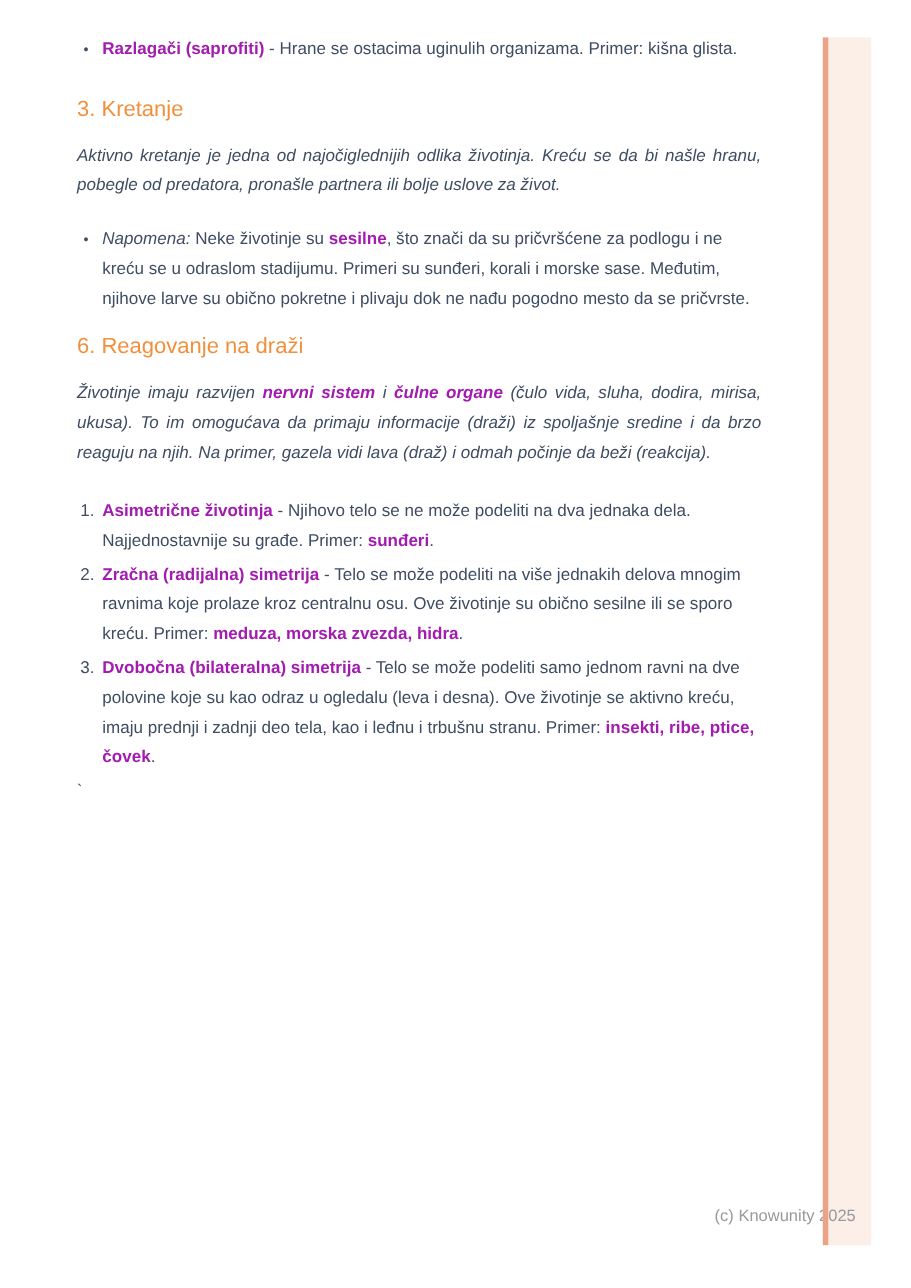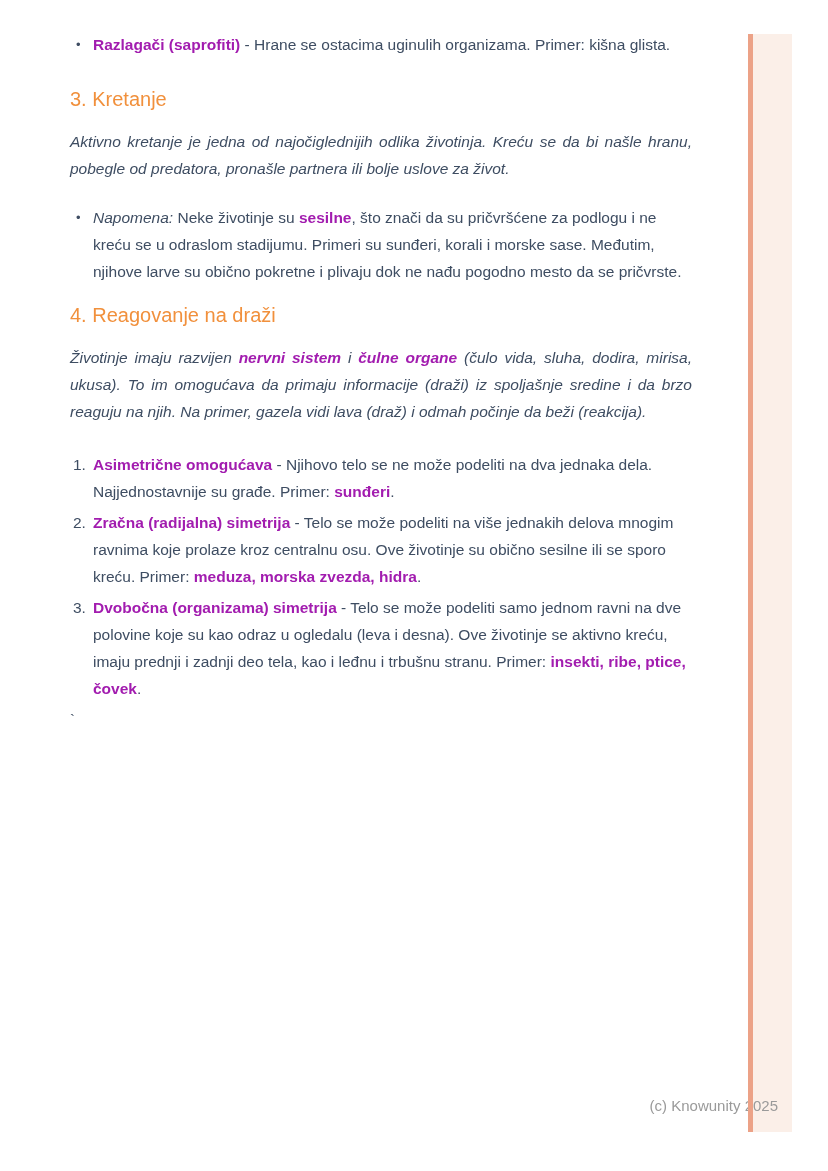--- a/index.html
+++ b/index.html
@@ -109,38 +109,38 @@
 
     <p class="body-par mb22"><span>Aktivno kretanje je jedna od najočiglednijih odlika životinja. Kreću se da bi našle hranu, pobegle od predatora, pronašle partnera ili bolje uslove za život.</span></p>
 
     <ul class="doc-list mb18">
       <li>
         <span class="marker bullet-marker">•</span>
         <span><em>Napomena:</em><span> Neke životinje su </span><strong>sesilne</strong><span>, što znači da su pričvršćene za podlogu i ne kreću se u odraslom stadijumu. Primeri su sunđeri, korali i morske sase. Međutim, njihove larve su obično pokretne i plivaju dok ne nađu pogodno mesto da se pričvrste.</span></span>
       </li>
     </ul>
 
-    <h2 class="sec-heading">4. Reagovanje na draži</h2>
+    <h2 class="sec-heading">6. Reagovanje na draži</h2>
 
     <p class="body-par mb26"><span>Životinje imaju razvijen </span><strong>nervni sistem</strong><span> i </span><strong>čulne organe</strong><span> (čulo vida, sluha, dodira, mirisa, ukusa). To im omogućava da primaju informacije (draži) iz spoljašnje sredine i da brzo reaguju na njih. Na primer, gazela vidi lava (draž) i odmah počinje da beži (reakcija).</span></p>
 
 
 
     <ol class="doc-list">
       <li>
         <span class="marker">1.</span>
-        <span><strong>Asimetrične omogućava</strong><span> - Njihovo telo se ne može podeliti na dva jednaka dela. Najjednostavnije su građe. Primer: </span><strong>sunđeri</strong><span>.</span></span>
+        <span><strong>Asimetrične životinja</strong><span> - Njihovo telo se ne može podeliti na dva jednaka dela. Najjednostavnije su građe. Primer: </span><strong>sunđeri</strong><span>.</span></span>
       </li>
       <li>
         <span class="marker">2.</span>
         <span><strong>Zračna (radijalna) simetrija</strong><span> - Telo se može podeliti na više jednakih delova mnogim ravnima koje prolaze kroz centralnu osu. Ove životinje su obično sesilne ili se sporo kreću. Primer: </span><strong>meduza, morska zvezda, hidra</strong><span>.</span></span>
       </li>
       <li>
         <span class="marker">3.</span>
-        <span><strong>Dvobočna (organizama) simetrija</strong><span> - Telo se može podeliti samo jednom ravni na dve polovine koje su kao odraz u ogledalu (leva i desna). Ove životinje se aktivno kreću, imaju prednji i zadnji deo tela, kao i leđnu i trbušnu stranu. Primer: </span><strong>insekti, ribe, ptice, čovek</strong><span>.</span></span>
+        <span><strong>Dvobočna (bilateralna) simetrija</strong><span> - Telo se može podeliti samo jednom ravni na dve polovine koje su kao odraz u ogledalu (leva i desna). Ove životinje se aktivno kreću, imaju prednji i zadnji deo tela, kao i leđnu i trbušnu stranu. Primer: </span><strong>insekti, ribe, ptice, čovek</strong><span>.</span></span>
       </li>
     </ol>
 
     <div class="stray">`</div>
 
   </div>
 
   <div class="footer-note">(c) Knowunity 2025</div>
 
 </div>

